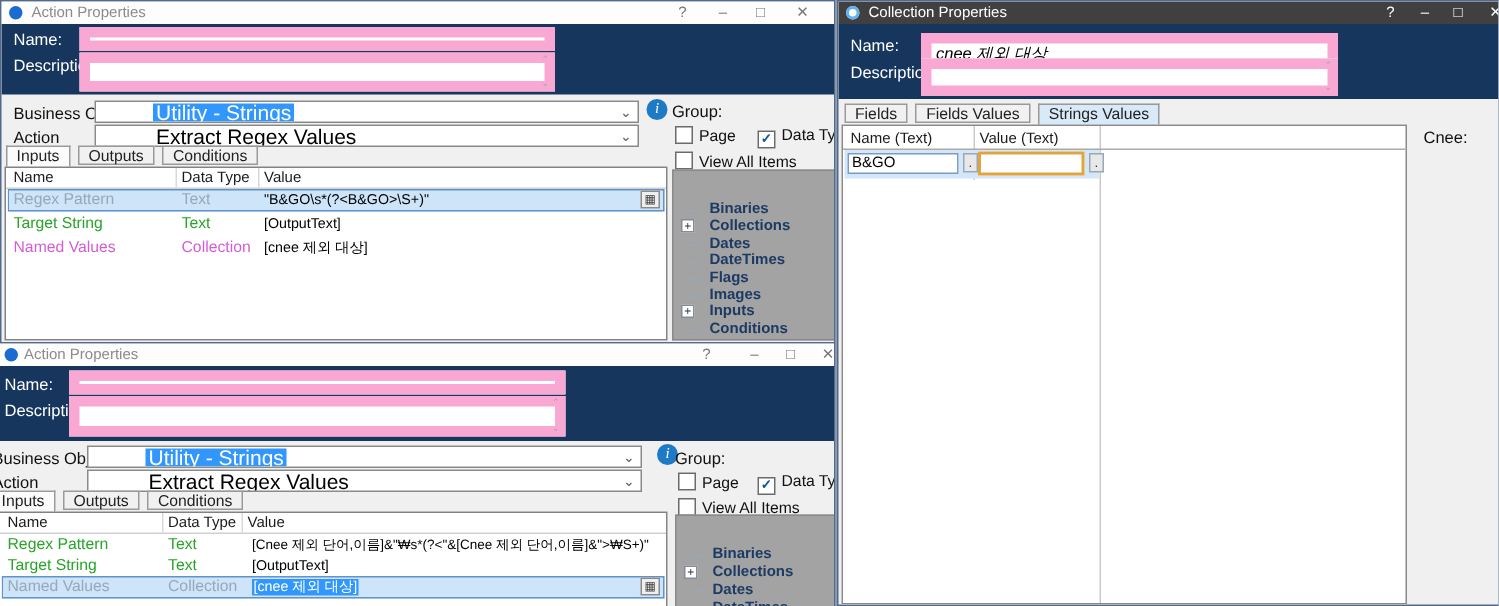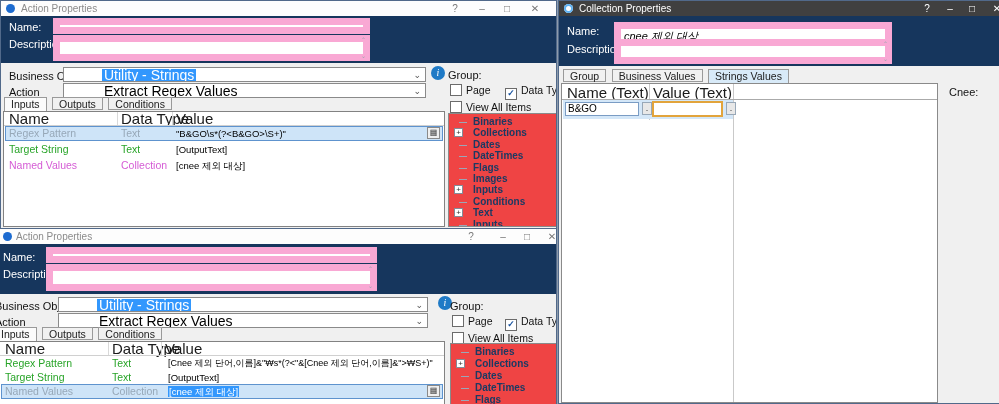--- a/index.html
+++ b/index.html
@@ -26,38 +26,38 @@
   .sel-text.hl{background:#3297FD;color:#FFFFFF;}
   .dd-arrow{position:absolute;right:4px;top:2px;font-size:9px;color:#555;line-height:10px;}
   .info{position:absolute;width:14px;height:14px;border-radius:50%;background:#1F7AC6;color:#FFF;
         text-align:center;font-size:10px;line-height:14px;font-style:italic;font-family:"Liberation Serif",serif;}
   .tabs{position:absolute;height:16px;white-space:nowrap;}
   .tab{display:inline-block;vertical-align:top;height:13px;padding:0 6px;margin-right:1px;border:1px solid #9A9A9A;
        background:#F1F1F1;font-size:10.5px;line-height:13px;color:#222;box-sizing:border-box;}
   .tab.on{background:#FBFBFB;height:15px;border-bottom:none;}
   .tab.on.blue{background:#D8EAF8;}
   .tbl{position:absolute;background:#FFFFFF;border:1px solid #828282;box-sizing:border-box;overflow:hidden;}
-  .th{position:absolute;top:0;font-size:15px;color:#1A1A1A;line-height:13px;white-space:nowrap;}
+  .th{position:absolute;top:0;font-size:10px;color:#1A1A1A;line-height:13px;white-space:nowrap;}
   .th-sep{position:absolute;top:0;width:1px;height:13px;background:#D9D9D9;}
   .hline{position:absolute;left:0;right:0;height:1px;background:#D0D0D0;}
   .trow{position:absolute;left:1px;right:1px;height:15px;}
   .trow.sel{background:#CEE4F8;box-shadow:inset 0 0 0 1px #5E93CE;}
   .cell{position:absolute;top:0;font-size:10.5px;line-height:15px;white-space:nowrap;overflow:hidden;}
   .cell.v{font-size:9.5px;color:#000;}
   .cell.v.small{font-size:9px;}
   .green{color:#28A428;}
   .magenta{color:#D55CD5;}
   .washed{color:#97A8B8;}
   .selhl{background:#3297FD;color:#FFFFFF;padding:0 1px;}
   .calc{position:absolute;right:3px;top:1px;width:13px;height:12px;background:#EFEFEF;border:1px solid #8A8A8A;
         box-sizing:border-box;font-size:8px;line-height:10px;text-align:center;color:#444;}
   .cb{position:absolute;font-size:10.5px;color:#111;white-space:nowrap;line-height:12px;}
   .cb .box{display:inline-block;width:10px;height:10px;border:1px solid #6B6B6B;background:#FFF;margin-right:4px;
            vertical-align:-2px;text-align:center;font-size:9px;line-height:9px;color:#16519E;font-weight:bold;box-sizing:content-box;}
-  .treebox{position:absolute;background:#ef4444;border:1px solid #8A8A8A;box-sizing:border-box;overflow:hidden;padding-top:2px;}
+  .treebox{position:absolute;background:#a3a3a3;border:1px solid #8A8A8A;box-sizing:border-box;overflow:hidden;padding-top:20px;}
   .titem{position:relative;height:11.4px;line-height:11.4px;padding-left:24px;font-size:10px;font-weight:bold;
          color:#1C3A63;white-space:nowrap;}
   .treebox.wide .titem{height:12px;line-height:12px;}
   .titem .dash{position:absolute;left:10px;top:6px;width:8px;height:1px;background:#9AA7B8;}
   .titem .plus{position:absolute;left:5px;top:1px;width:9px;height:9px;border:1px solid #848C98;background:#FFF;
                font-size:8px;line-height:7px;text-align:center;color:#333;font-weight:normal;box-sizing:border-box;}
   .grid{position:absolute;background:#FFFFFF;border:1px solid #8A8A8A;box-sizing:border-box;overflow:hidden;}
   .vline{position:absolute;width:1px;background:#C9C9C9;}
   .gstrip{position:absolute;background:#D4E7F8;}
   .ginput{position:absolute;background:#FFFFFF;border:1px solid #7A9CC4;box-sizing:border-box;font-size:10px;
@@ -161,22 +161,22 @@
       <span class="nv-label" style="left:8px;top:9px">Name:</span>
       <div class="field" style="left:55px;top:6px;width:278px;height:24px">cnee 제외 대상</div>
       <span class="nv-label" style="left:8px;top:27px">Description:</span>
       <div class="field" style="left:55px;top:23px;width:278px;height:25px"></div>
       <div class="scrolls" style="left:322px;top:25px;height:21px">
         <span>⌃</span>
         <span>⌄</span>
       </div>
     </div>
     <div class="tabs" style="left:4px;top:68px">
-      <span class="tab">Group</span>
-      <span class="tab">Business Values</span>
+      <span class="tab">Fields</span>
+      <span class="tab">Fields Values</span>
       <span class="tab on blue">Strings Values</span>
     </div>
     <div class="grid" style="left:2px;top:82px;width:377px;height:320px">
       <span class="th" style="left:5px;top:2px">Name  (Text)</span>
       <span class="th" style="left:91px;top:2px">Value  (Text)</span>
       <span class="vline" style="left:87px;top:0;height:36px"></span>
       <span class="vline" style="left:171px;top:0;height:320px"></span>
       <div class="hline" style="top:15px;background:#AAAAAA"></div>
       <div class="gstrip" style="left:1px;top:16px;width:170px;height:19px"></div>
       <div class="ginput" style="left:3px;top:18px;width:74px;height:14px">B&amp;GO</div>

